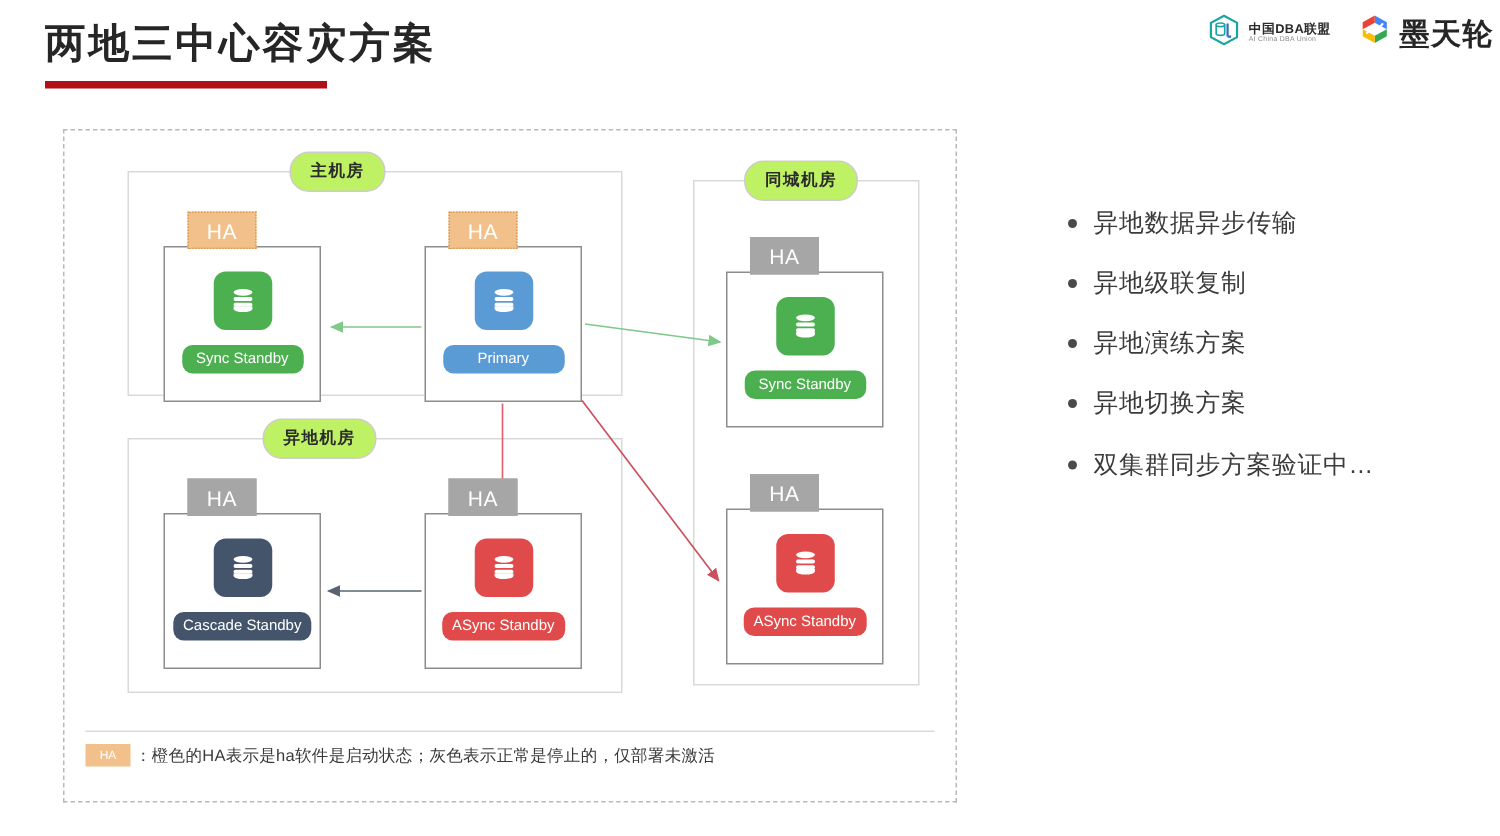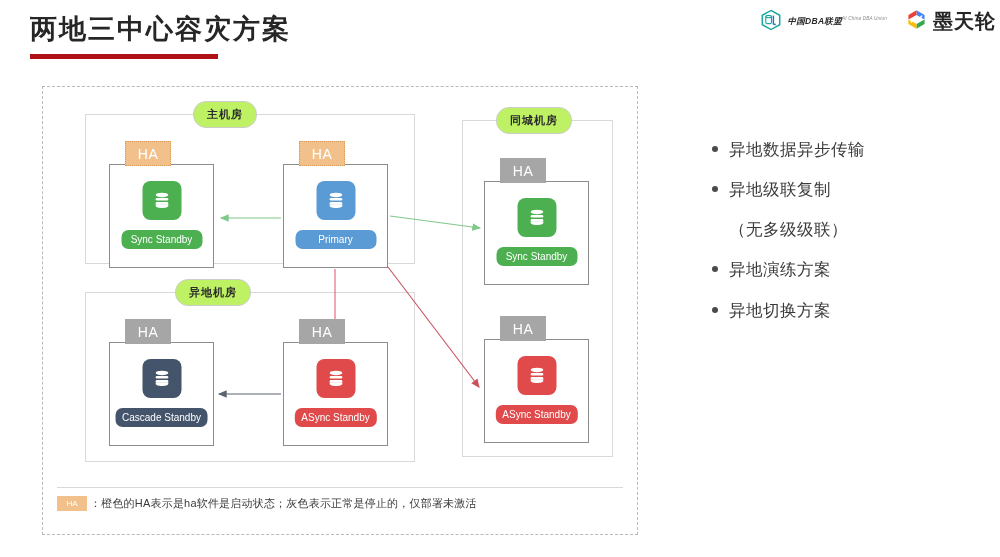--- a/index.html
+++ b/index.html
@@ -46,23 +46,22 @@
     align-items: center;
     gap: 18px;
   }
   .logo-group {
     display: flex;
     align-items: center;
     gap: 5px;
   }
   .logo-text-wrap {
     display: flex;
-    flex-direction: row;
+    flex-direction: column;
     line-height: 1.05;
-    font-style: italic;
   }
   .logo-cn {
     font-size: 8.5px;
     font-weight: bold;
     color: #2a2a2a;
     letter-spacing: .3px;
     white-space: nowrap;
   }
   .logo-en {
     font-size: 4.6px;
@@ -413,24 +412,24 @@
 <div id="bullet-list">
   <div class="bullet-item">
     <span class="bullet-dot"></span>
     <span class="bullet-text">异地数据异步传输</span>
   </div>
   <div class="bullet-item">
     <span class="bullet-dot"></span>
     <span class="bullet-text">异地级联复制</span>
   </div>
   <div class="bullet-item">
-    <span class="bullet-dot hidden"></span>
-    <span class="bullet-text">（无多级级联）</span>
-  </div>
-  <div class="bullet-item">
     <span class="bullet-dot"></span>
     <span class="bullet-text">异地演练方案</span>
   </div>
   <div class="bullet-item">
     <span class="bullet-dot"></span>
     <span class="bullet-text">异地切换方案</span>
   </div>
+  <div class="bullet-item">
+    <span class="bullet-dot"></span>
+    <span class="bullet-text">双集群同步方案验证中…</span>
+  </div>
 </div>
 
 </body></html>

